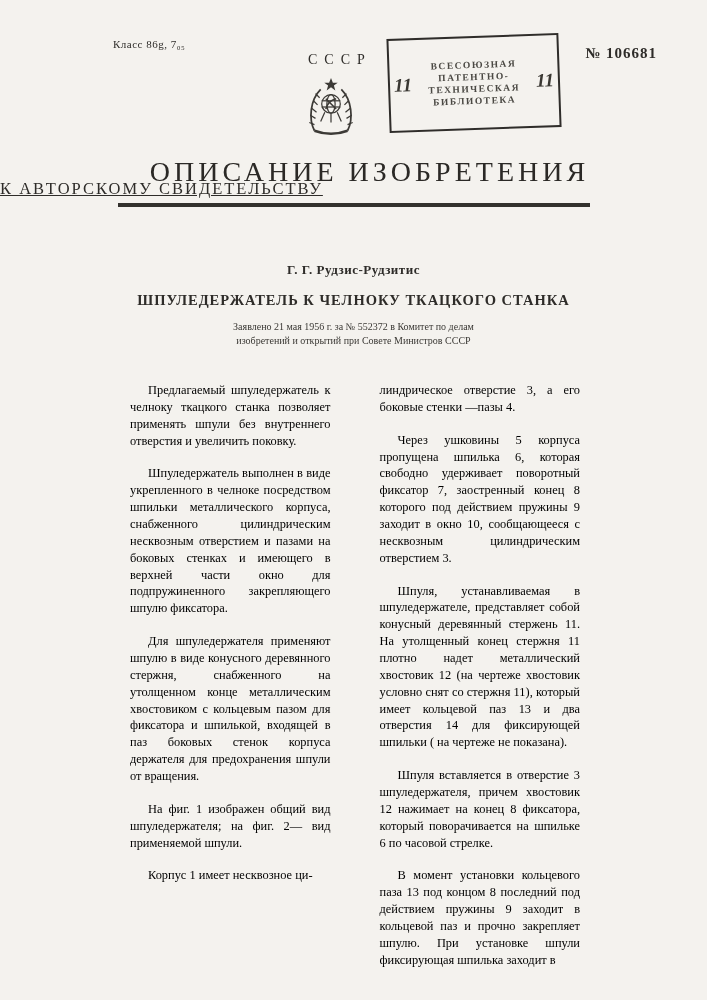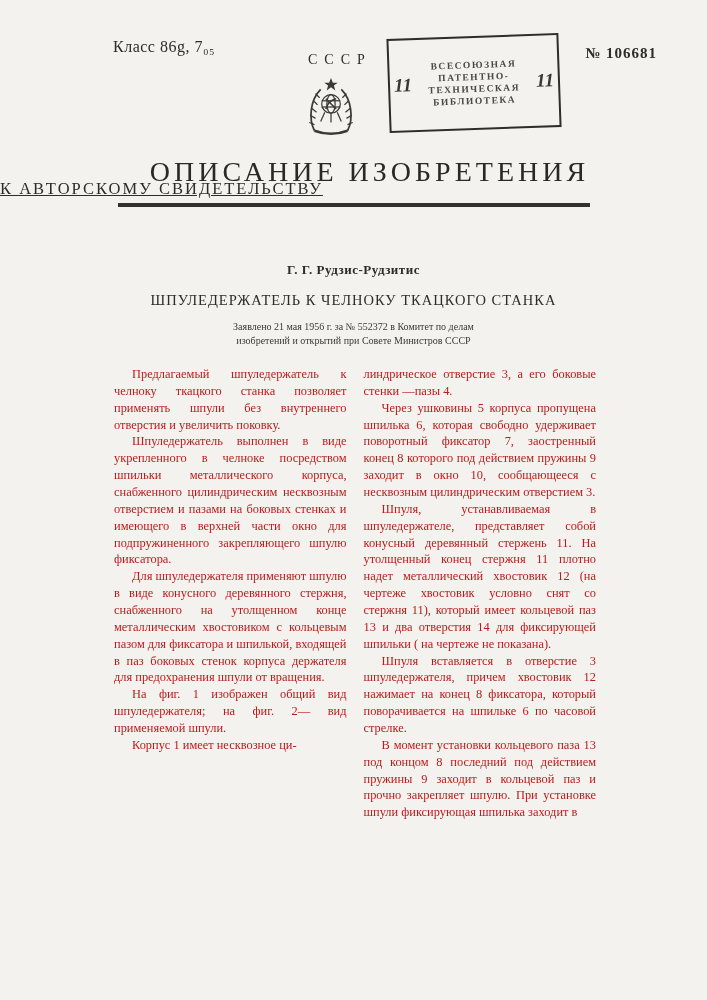--- a/index.html
+++ b/index.html
@@ -8,21 +8,21 @@
     width: 707px;
     height: 1000px;
     margin: 0 auto;
     background: #f4f2ee;
     color: #2e2c29;
     font-family: "Liberation Serif", "DejaVu Serif", serif;
     overflow: hidden;
   }
   .class-label {
     position: absolute; left: 113px; top: 38px;
-    font-size: 16px; letter-spacing: 0.5px;
+    font-size: 11px; letter-spacing: 0.5px;
   }
   .doc-number {
     position: absolute; right: 50px; top: 33px;
     font-size: 15px; font-weight: bold; letter-spacing: 1px; margin-top: 12px;
   }
   .country {
     position: absolute; left: 308px; top: 52px;
     font-size: 14px; letter-spacing: 7px;
   }
   .emblem {
@@ -67,38 +67,38 @@
     border-top: 3px solid #33312d;
     border-bottom: 1.2px solid #33312d;
     box-sizing: border-box;
   }
   .author {
     position: absolute; left: 0; top: 262px; width: 100%;
     text-align: center; font-size: 13px; font-weight: bold; letter-spacing: 0.5px;
   }
   .invention-title {
     position: absolute; left: 0; top: 292px; width: 100%;
-    text-align: center; font-size: 14.5px; font-weight: normal; letter-spacing: 1px;
+    text-align: center; font-size: 14.5px; font-weight: bold; letter-spacing: 1px;
   }
   .filing {
     position: absolute; left: 0; top: 320px; width: 100%;
     text-align: center; font-size: 10px; line-height: 1.4; color: #3a3834;
   }
   .columns {
     position: absolute; left: 114px; top: 366px; width: 482px;
     display: flex; gap: 17px;
   }
   .col { flex: 1; }
   .para {
-    margin: 0;
+    margin: 16px;
     font-size: 12.4px;
     line-height: 1.36;
     text-align: justify;
     text-indent: 18px;
-    color: #b91c1c;
+    color: #000000;
   }
   .para.no-indent { text-indent: 0; }
 </style>
 </head>
 <body>
 
 <div class="page">
 
   <div class="class-label">Класс 86g, 7₀₅</div>
   <div class="doc-number">№ 106681</div>

